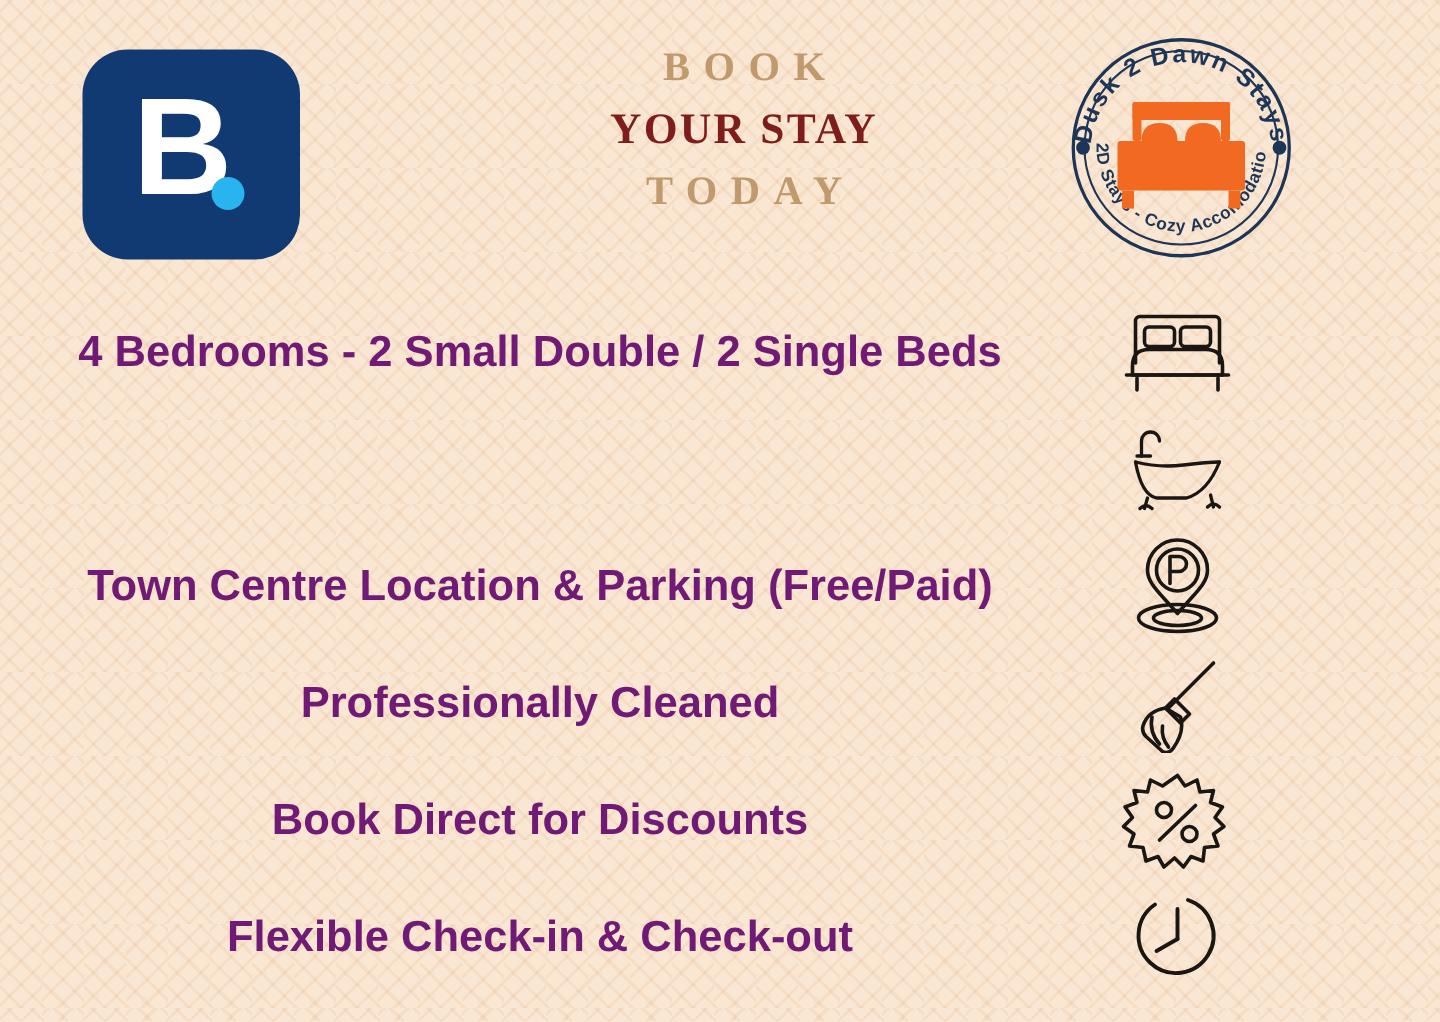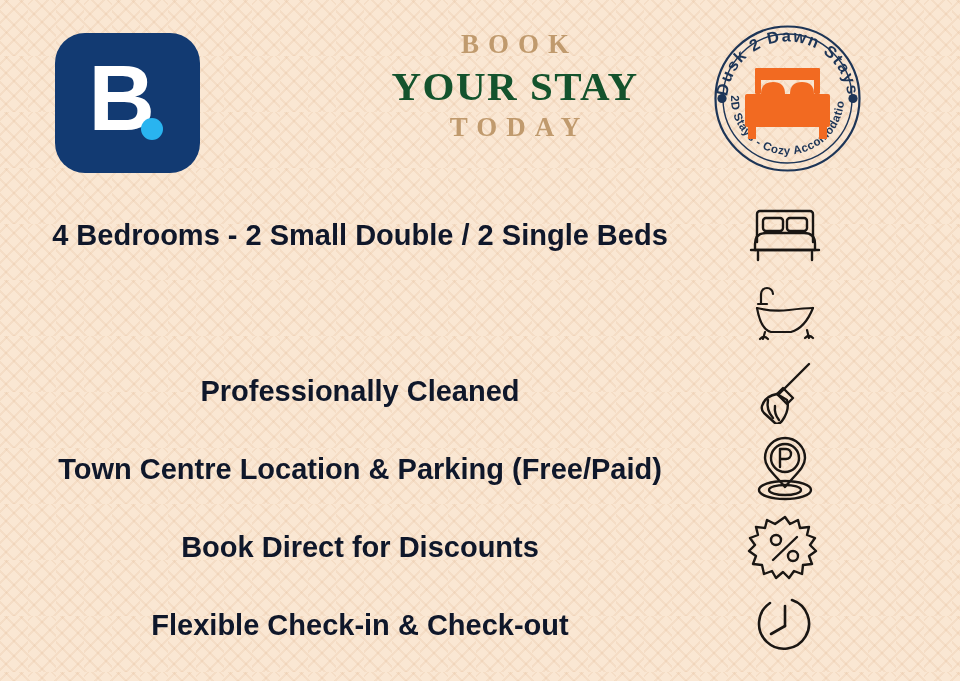--- a/index.html
+++ b/index.html
@@ -86,40 +86,40 @@
     top: 58px;
     width: 22px;
     height: 22px;
     border-radius: 50%;
     background: #29b4f0;
   }
 
   
   #headline {
     position: absolute;
-    left: 365px;
+    left: 346px;
     top: 28px;
     width: 300px;
     text-align: center;
   }
   #headline .hl-small {
     font-family: "Liberation Serif", serif;
     font-size: 27px;
     font-weight: bold;
     letter-spacing: 9px;
     color: #c09a6d;
     line-height: 32px;
     text-indent: 9px;
   }
   #headline .hl-main {
     font-family: "Liberation Serif", serif;
-    font-size: 41px;
+    font-size: 29px;
     font-weight: bold;
     letter-spacing: 1.5px;
-    color: #14532d;
+    color: #7f1d1d;
     line-height: 48px;
     margin: 2px 0 1px 0;
   }
 
   
   #badge {
     position: absolute;
     left: 705px;
     top: 16px;
     width: 165px;
@@ -142,21 +142,21 @@
     align-items: center;
   }
   .feature-text {
     width: 700px;
     padding-left: 20px;
     box-sizing: border-box;
     text-align: center;
     font-family: "Liberation Sans", sans-serif;
     font-weight: bold;
     font-size: 29px;
-    color: #0f172a;
+    color: #701a75;
     letter-spacing: 0px;
     white-space: nowrap;
   }
   .feature-icon {
     position: absolute;
     left: 742px;
     top: 50%;
     transform: translateY(-50%);
     width: 86px;
     height: 66px;
@@ -245,46 +245,46 @@
           <path d="M12 26 q4 22 14 24 h20 q14 -4 22 -24"></path>
           <path d="M20 50 l-2 7"></path>
           <path d="M62 48 l2 8"></path>
           <path d="M15 57 q4 -4 8 0"></path>
           <path d="M60 56 q4 -4 8 0"></path>
         </svg>
       </div>
     </div>
 
     <div class="feature-row">
+      <div class="feature-text">Town Centre Location &amp; Parking (Free/Paid)</div>
+      <div class="feature-icon">
+        <svg width="80" height="68" viewBox="0 0 80 68" fill="none" stroke="#1a1613" stroke-width="2.4" stroke-linecap="round" stroke-linejoin="round">
+          <ellipse cx="40" cy="55" rx="26" ry="9"></ellipse>
+          <ellipse cx="40" cy="55" rx="16" ry="5"></ellipse>
+          <path d="M40 52 C 28 38 20 32 20 23 a20 20 0 0 1 40 0 c0 9 -8 15 -20 29 z"></path>
+          <circle cx="40" cy="23" r="14"></circle>
+          <path d="M35 32 V14 h6 a5 5 0 0 1 0 10 h-6"></path>
+        </svg>
+      </div>
+    </div>
+
+    <div class="feature-row">
       <div class="feature-text">Professionally Cleaned</div>
       <div class="feature-icon">
         <svg width="80" height="66" viewBox="0 0 80 66" fill="none" stroke="#1a1613" stroke-width="2.4" stroke-linecap="round" stroke-linejoin="round">
           <path d="M64 6 L33 37"></path>
           <path d="M38 30 l10 10 l-6 6 l-10 -10 z"></path>
           <path d="M32 36 q-12 2 -15 12 q-1 4 2 7 l11 10 q4 2 7 -2 q8 -11 5 -21 z"></path>
           <path d="M23 42 q-2 10 5 18"></path>
           <path d="M30 48 q-1 8 4 14"></path>
         </svg>
       </div>
     </div>
 
     <div class="feature-row">
-      <div class="feature-text">Town Centre Location &amp; Parking (Free/Paid)</div>
-      <div class="feature-icon">
-        <svg width="80" height="68" viewBox="0 0 80 68" fill="none" stroke="#1a1613" stroke-width="2.4" stroke-linecap="round" stroke-linejoin="round">
-          <ellipse cx="40" cy="55" rx="26" ry="9"></ellipse>
-          <ellipse cx="40" cy="55" rx="16" ry="5"></ellipse>
-          <path d="M40 52 C 28 38 20 32 20 23 a20 20 0 0 1 40 0 c0 9 -8 15 -20 29 z"></path>
-          <circle cx="40" cy="23" r="14"></circle>
-          <path d="M35 32 V14 h6 a5 5 0 0 1 0 10 h-6"></path>
-        </svg>
-      </div>
-    </div>
-
-    <div class="feature-row">
       <div class="feature-text">Book Direct for Discounts</div>
       <div class="feature-icon">
         <svg width="80" height="68" viewBox="0 0 80 68" fill="none" stroke="#1a1613" stroke-width="2.4" stroke-linecap="round" stroke-linejoin="round">
           <path d="M40 4 l5 7 l8 -4 l2 8 l9 -1 l-2 8 l8 3 l-5 7 l6 6 l-7 5 l3 8 l-9 1 l-1 9 l-8 -3 l-5 7 l-6 -6 l-7 6 l-4 -7 l-8 3 l-2 -9 l-9 -1 l3 -8 l-7 -5 l6 -6 l-5 -7 l8 -3 l-2 -8 l9 1 l2 -8 l8 4 z"></path>
           <circle cx="31" cy="27" r="5"></circle>
           <circle cx="48" cy="43" r="5"></circle>
           <path d="M52 24 L28 47"></path>
         </svg>
       </div>
     </div>

